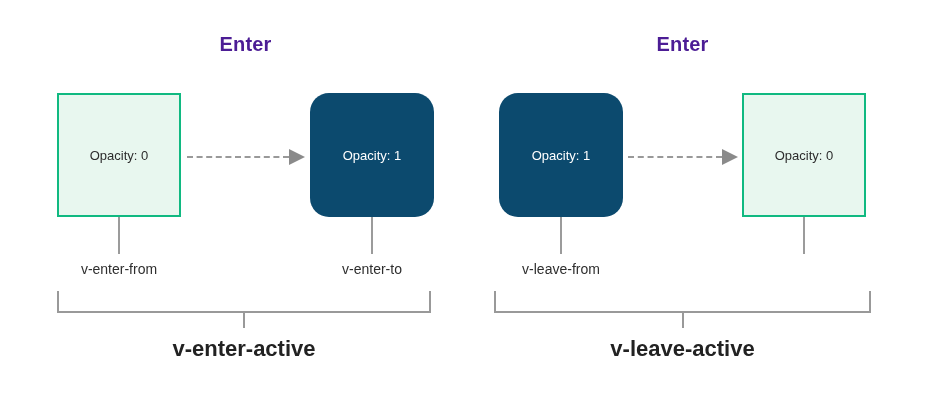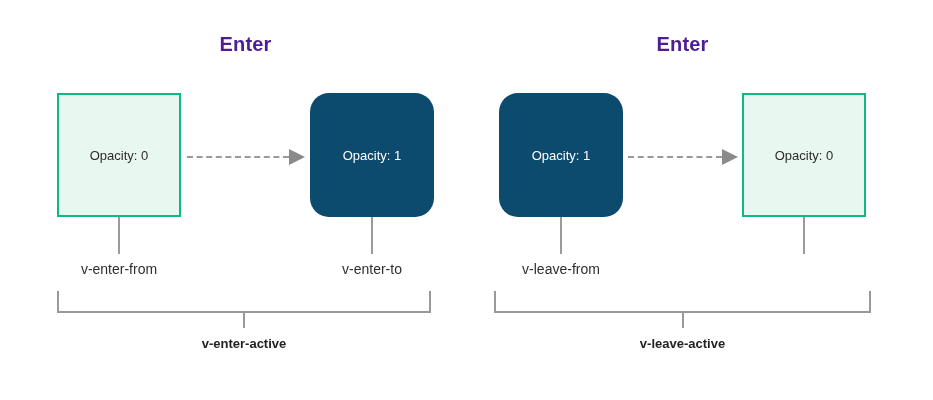--- a/index.html
+++ b/index.html
@@ -138,21 +138,21 @@
     width: 2px;
     height: 17px;
     background: #999999;
   }
 
   
   .active-label {
     position: absolute;
     top: 336px;
     text-align: center;
-    font-size: 13px;
+    font-size: 22px;
     font-weight: bold;
     color: #222222;
   }
   #active-enter { left: 57px;  width: 374px; }
   #active-leave { left: 494px; width: 377px; }
 </style>
 </head>
 <body>
 
 <div class="canvas">

